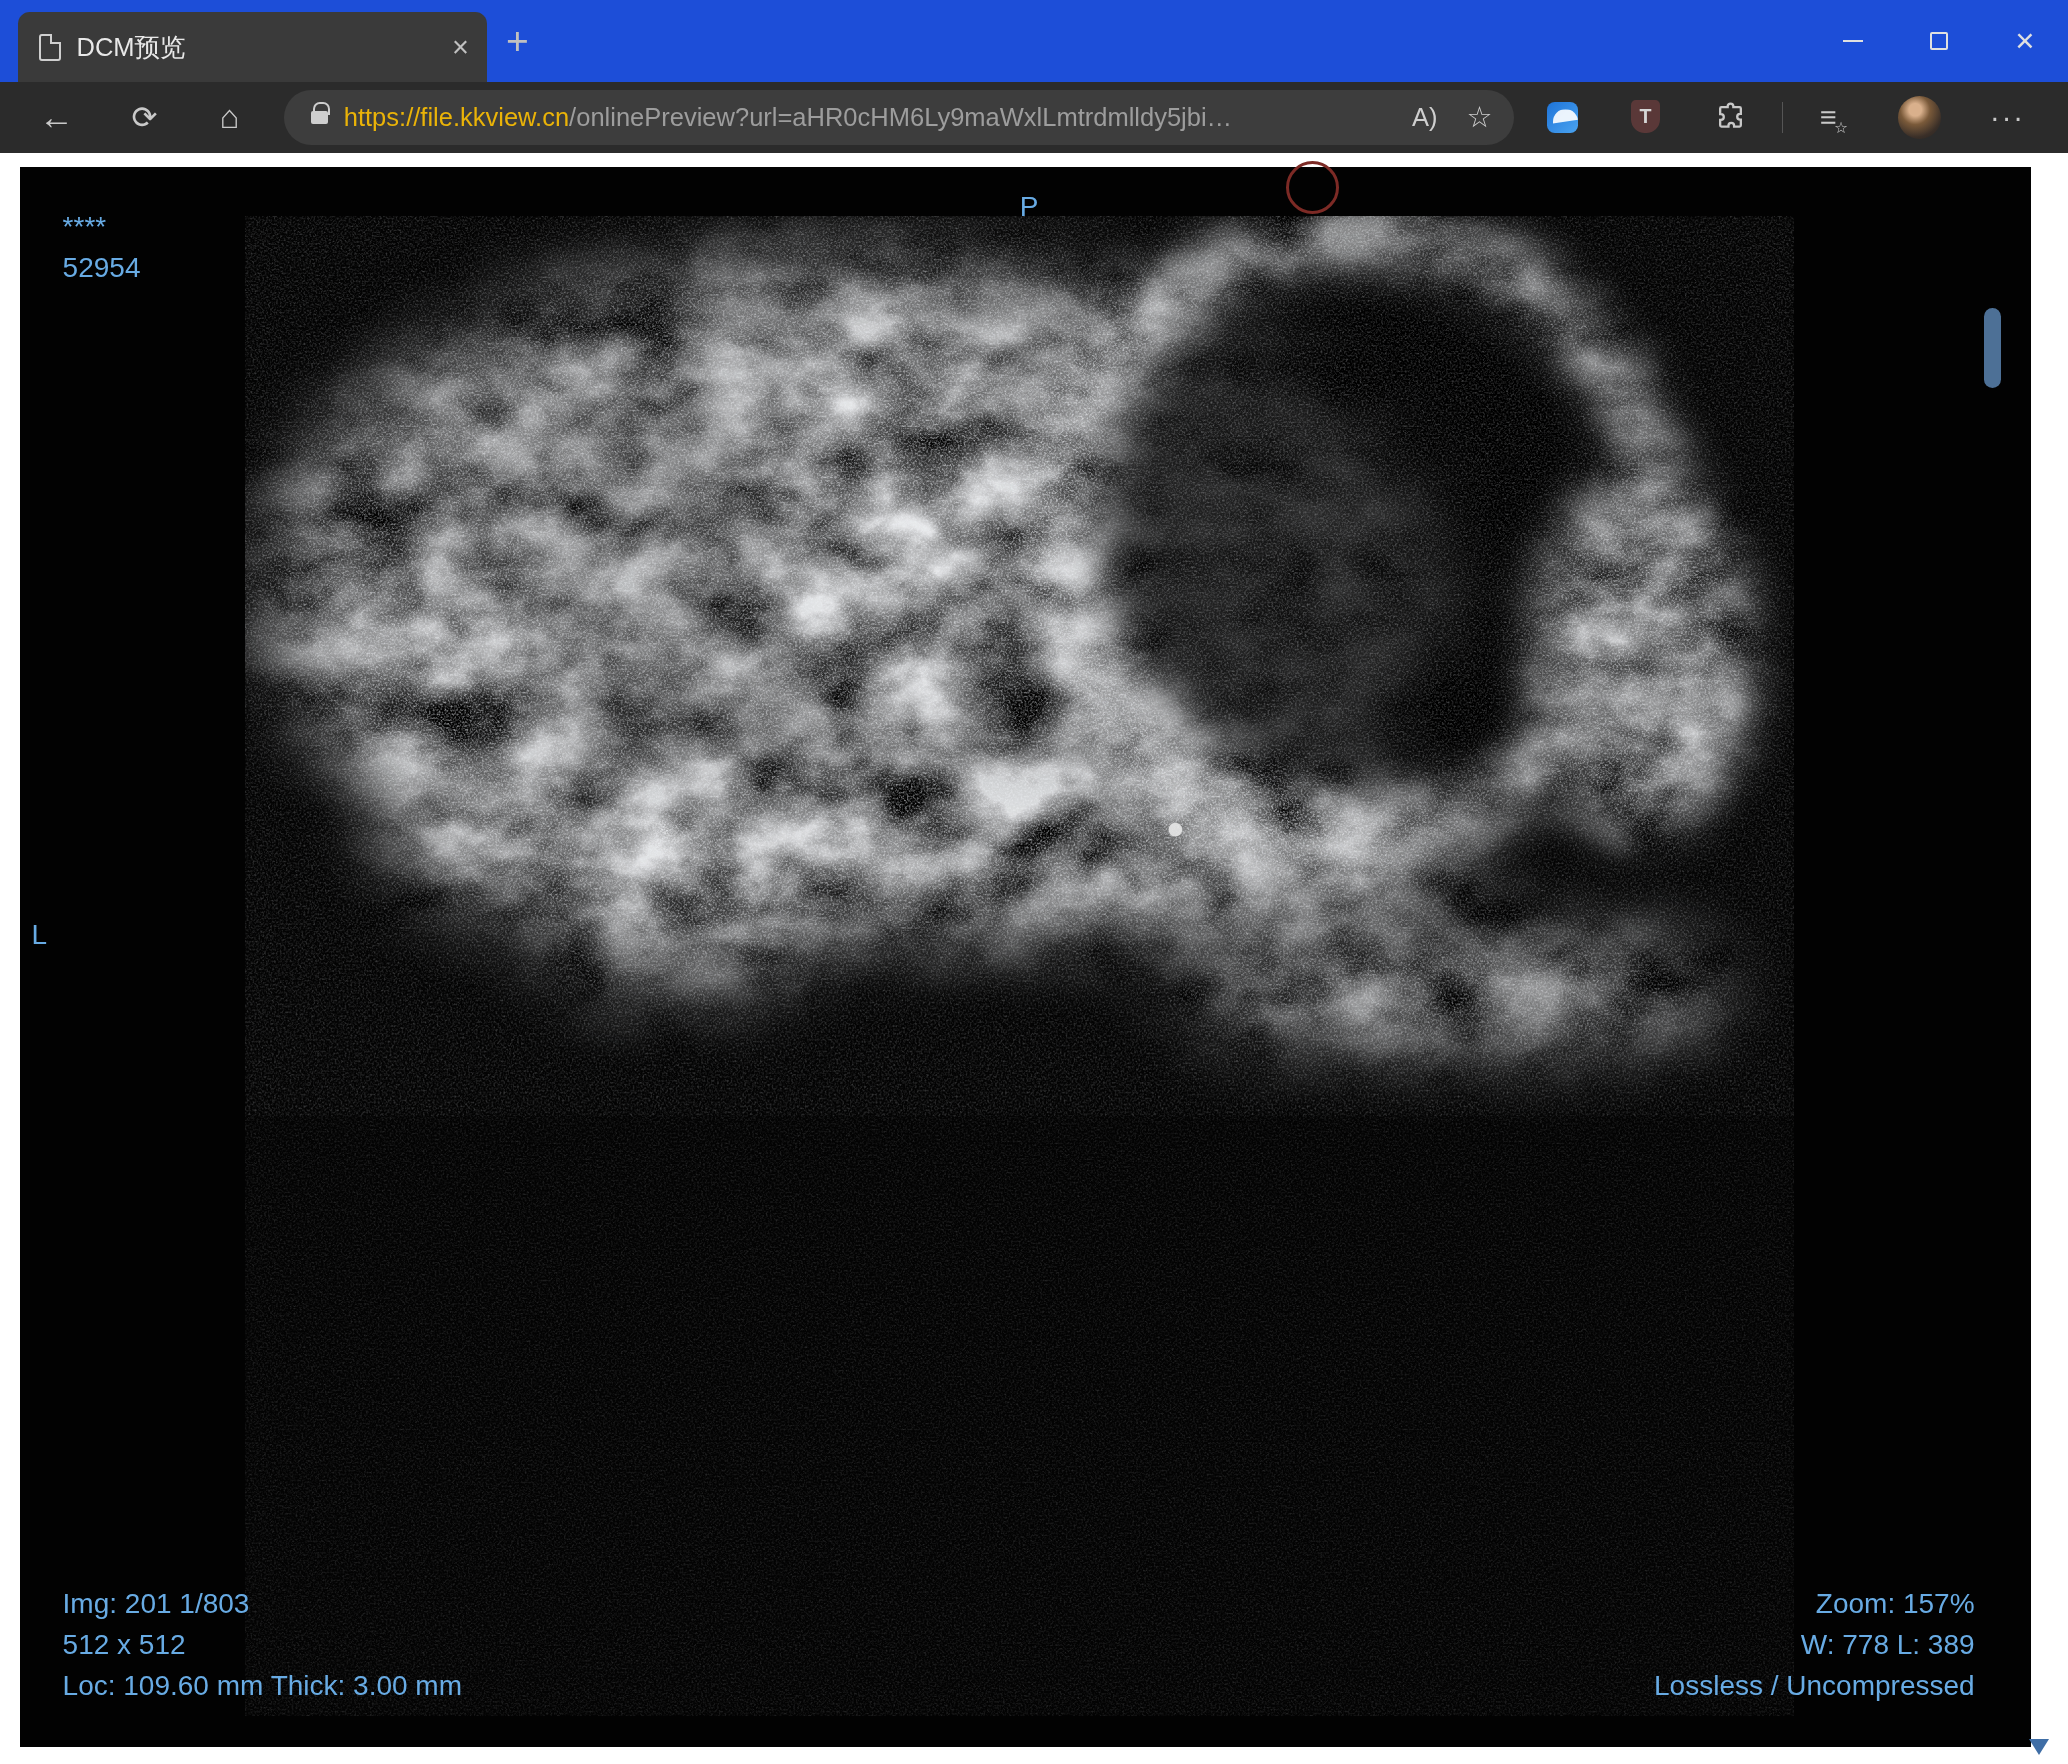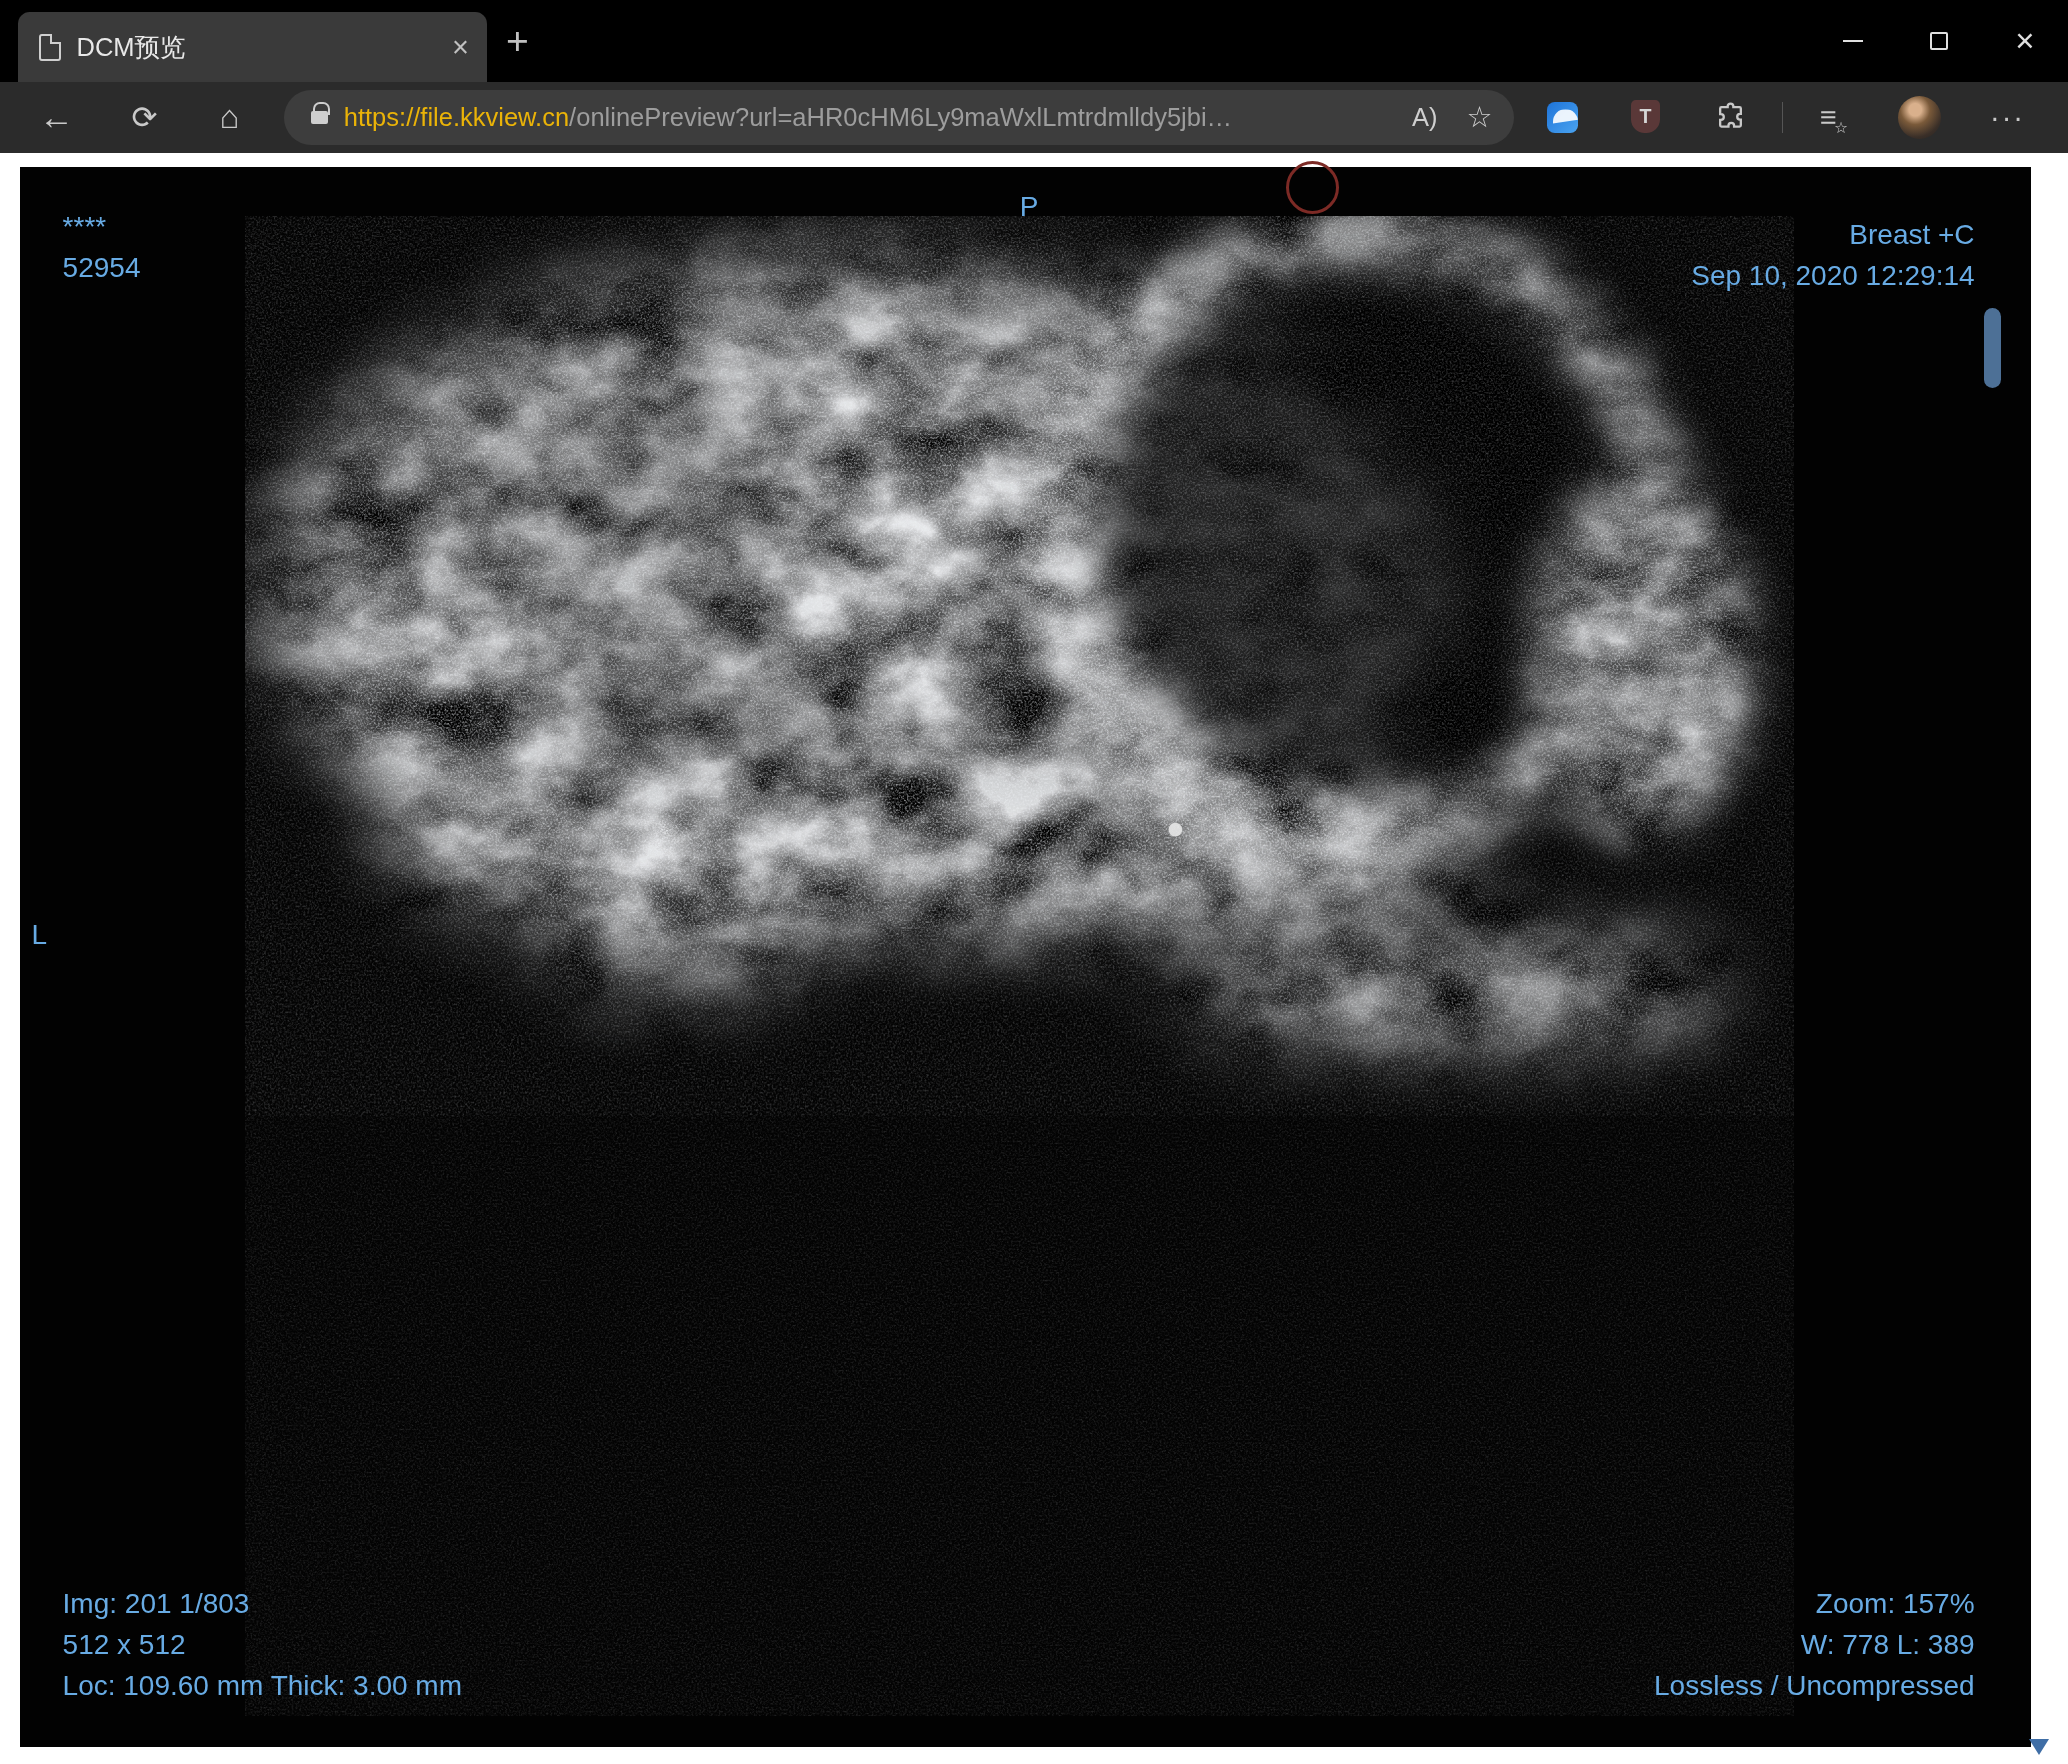--- a/index.html
+++ b/index.html
@@ -10,21 +10,21 @@
   }
   *{box-sizing:border-box;margin:0;padding:0;}
   html,body{width:2068px;height:1764px;}
   body{
     font-family:"Liberation Sans",sans-serif;
     background:#ffffff;
     position:relative;
     overflow:hidden;
   }
   
-  .titlebar{position:absolute;top:0;left:0;width:2068px;height:82px;background:#000000;}
+  .titlebar{position:absolute;top:0;left:0;width:2068px;height:82px;background:#1d4ed8;}
   .tab{
     position:absolute;left:17.6px;top:11.8px;width:469px;height:71px;
     background:#3a3a3a;border-radius:11.8px 11.8px 0 0;
     display:flex;align-items:center;color:#e8e8e8;
   }
   .doc-icon{width:21.6px;height:26.5px;border:2.5px solid #cfcfcf;border-radius:2.9px;margin-left:21.6px;flex:0 0 auto;position:relative;}
   .doc-icon::after{content:"";position:absolute;right:-2.5px;top:-2.5px;width:8.8px;height:8.8px;background:#3a3a3a;border-left:2.5px solid #cfcfcf;border-bottom:2.5px solid #cfcfcf;}
   .tab-title{font-size:25.5px;margin-left:15.7px;flex:1;white-space:nowrap;overflow:hidden;}
   .tab-close{font-size:29px;color:#c0c0c0;margin-right:17.6px;line-height:1;cursor:default;}
   .newtab{position:absolute;left:506px;top:0;height:82px;display:flex;align-items:center;font-size:39px;color:#c0c0c0;}
@@ -191,24 +191,20 @@
       <circle cx="949" cy="626" r="7" fill="#e8e8e8" opacity="0.9"></circle>
     </svg>
 
     <div class="overlay ol-topleft">
       <div>****</div>
       <div>52954</div>
     </div>
 
     <div class="overlay ol-top-p">P</div>
 
-    <div class="overlay ol-topright">
-      <div>Breast +C</div>
-      <div>Sep 10, 2020 12:29:14</div>
-    </div>
 
     <div class="overlay ol-left">L</div>
 
     <div class="overlay ol-bottomleft">
       <div>Img: 201 1/803</div>
       <div>512 x 512</div>
       <div>Loc: 109.60 mm Thick: 3.00 mm</div>
     </div>
 
     <div class="overlay ol-bottomright">

